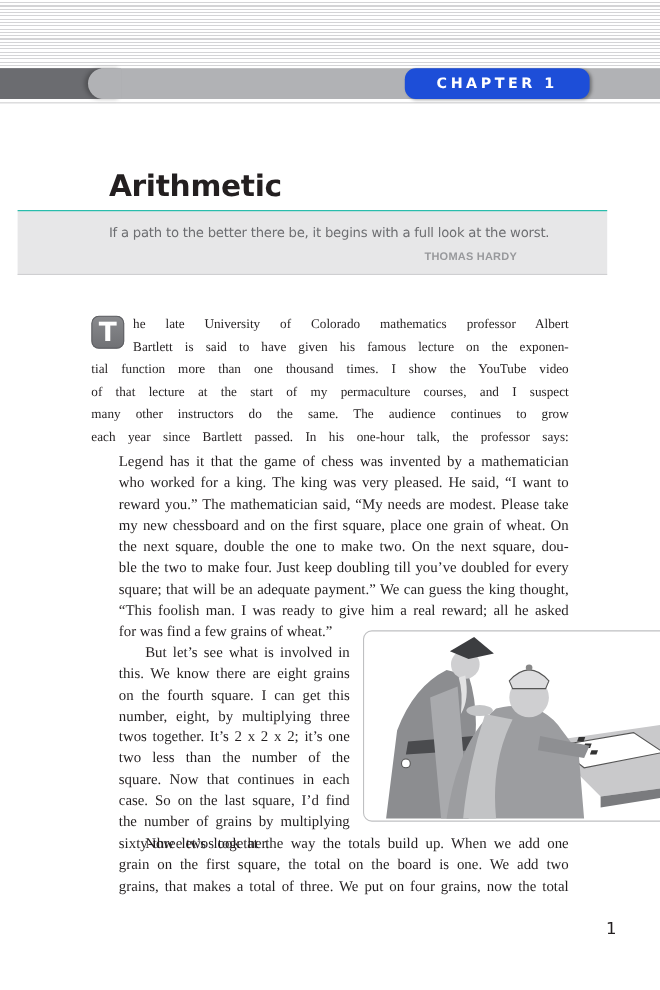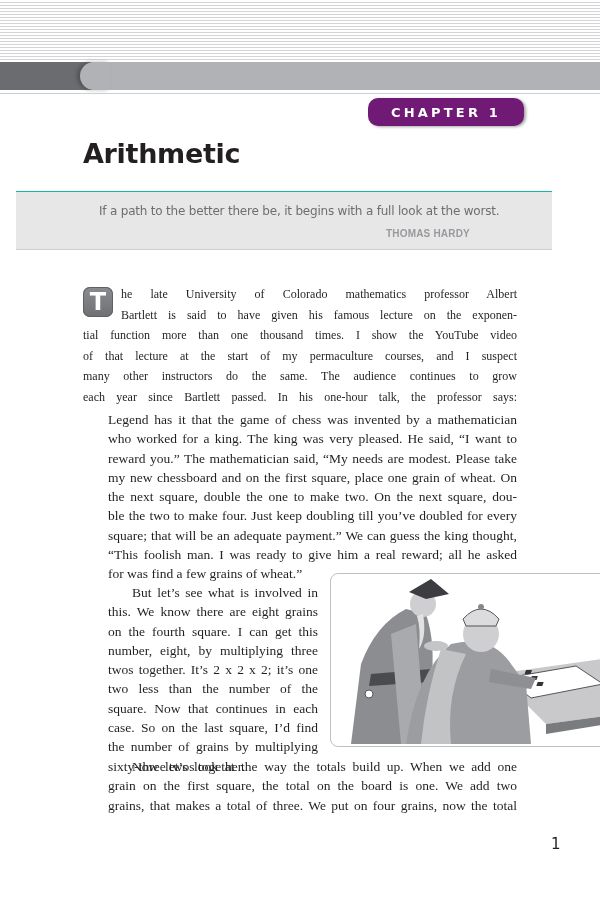--- a/index.html
+++ b/index.html
@@ -21,31 +21,31 @@
   }
   .band-pill-edge {
     position: absolute; left: 80px; top: 0; width: 30px; height: 28px;
     background: #b1b2b5; border-radius: 14px 0 0 14px;
     box-shadow: -3px 0 4px rgba(0,0,0,0.25);
   }
   .band-underline {
     position: absolute; left: 0; top: 93px; width: 600px; height: 1px; background: #cfcfd1;
   }
   .chapter-pill {
-    position: absolute; left: 368px; top: 62px; width: 156px; height: 28px;
-    background: #701a75; border-radius: 10px;
+    position: absolute; left: 368px; top: 62px; width: 168px; height: 28px;
+    background: #1d4ed8; border-radius: 10px;
     box-shadow: 2px 1px 3px rgba(0,0,0,0.35);
-    display: flex; align-items: center; justify-content: center; margin-top: 36px;
+    display: flex; align-items: center; justify-content: center;
   }
   .chapter-text {
     color: #ffffff; font-family: "DejaVu Sans", sans-serif; font-weight: bold;
     font-size: 13px; letter-spacing: 3.2px;
   }
   .title {
-    position: absolute; left: 83px; top: 138px; margin: 0;
+    position: absolute; left: 83px; top: 138px; margin: 16px;
     font-family: "DejaVu Sans", sans-serif; font-weight: bold; font-size: 27px;
     color: #231f20; letter-spacing: -0.3px;
   }
   .quote-band {
     position: absolute; left: 16px; top: 191px; width: 536px; height: 57px;
     background: #e7e7e8; border-top: 1px solid #14b8a6; border-bottom: 1px solid #cfcfd1;
   }
   .quote-text {
     position: absolute; left: 83px; top: 12px; font-family: "DejaVu Sans", sans-serif;
     font-size: 12px; color: #6d6e71; white-space: nowrap; letter-spacing: -0.2px;

